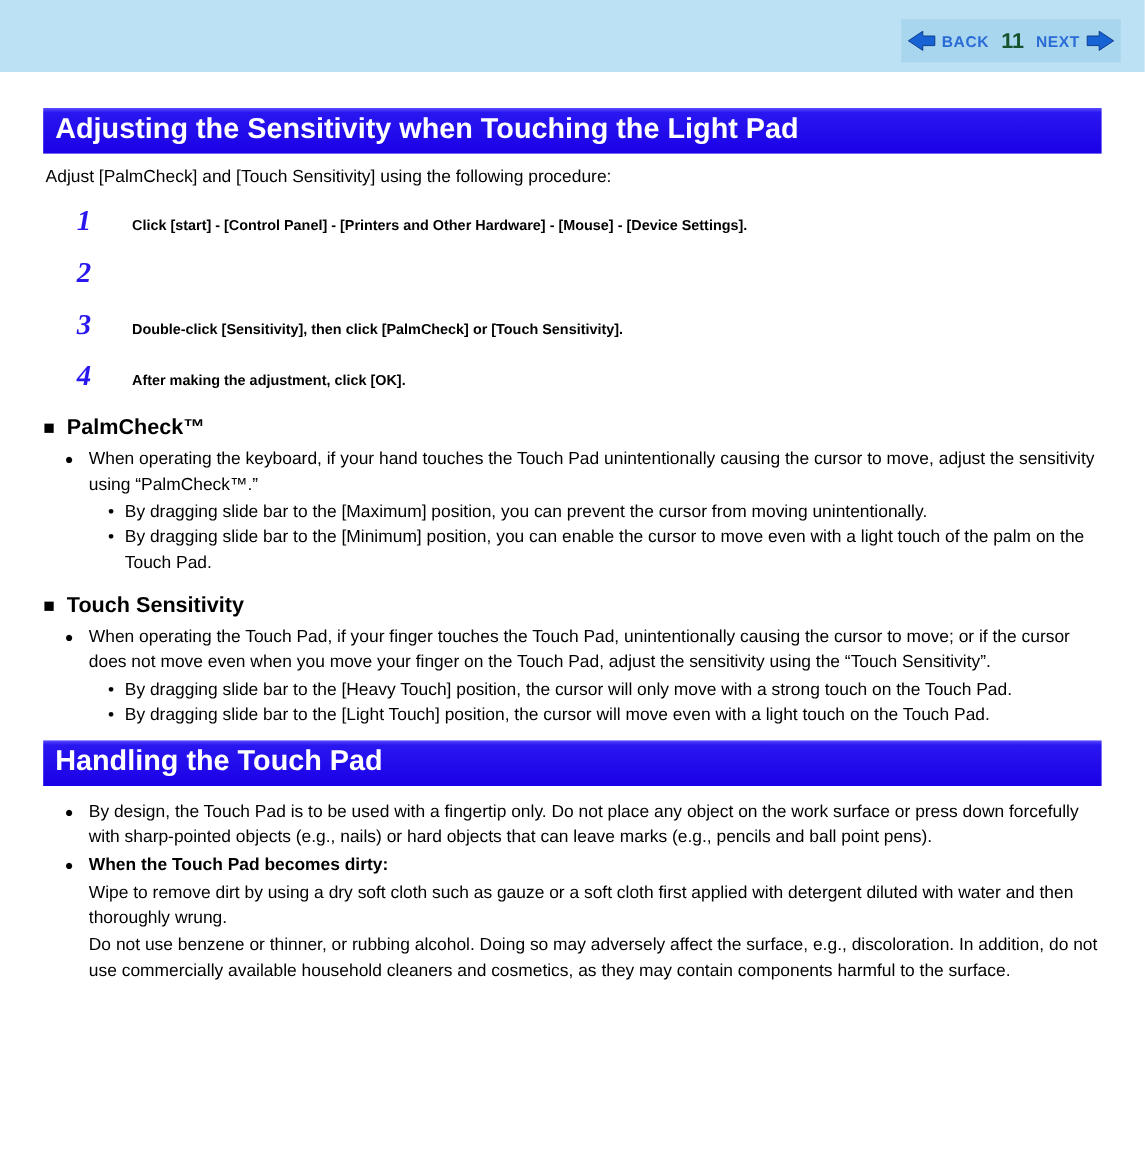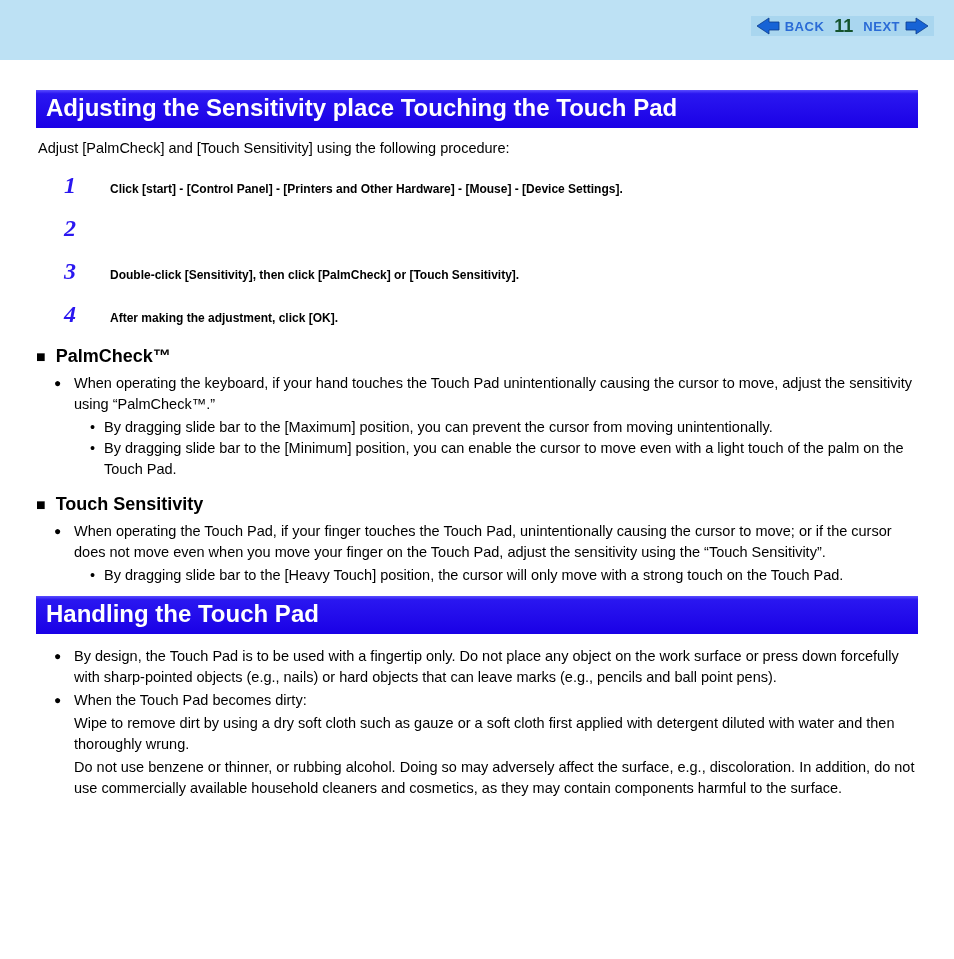--- a/index.html
+++ b/index.html
@@ -14,21 +14,21 @@
   }
   .page-title {
     font-size: 24px;
     font-weight: bold;
     color: #000;
   }
   .nav-box {
     position: absolute;
     right: 20px;
     top: 16px;
-    height: 20px;
+    height: 36px;
     background: #a9d6ef;
     display: flex;
     align-items: center;
     padding: 0 4px;
   }
   .nav-arrow {
     width: 26px; height: 20px;
     display: inline-block;
   }
   .nav-label {
@@ -122,21 +122,21 @@
     content: "•";
     position: absolute;
     left: 0; top: 0;
   }
   .continuation {
     font-size: 14.5px;
     line-height: 1.45;
     margin-left: 20px;
     margin-top: 2px;
   }
-  .bold { font-weight: normal; }
+  .bold { font-weight: bold; }
 </style>
 </head>
 <body>
 
 <div class="header-bar">
   <div class="nav-box">
     <span class="nav-arrow">
       <svg viewBox="0 0 26 20" width="26" height="20">
         <polygon points="14,2 2,10 14,18 14,14 24,14 24,6 14,6" fill="#1763d6" stroke="#0a3b8a" stroke-width="0.8"></polygon>
       </svg>
@@ -147,21 +147,21 @@
     <span class="nav-arrow">
       <svg viewBox="0 0 26 20" width="26" height="20">
         <polygon points="12,2 24,10 12,18 12,14 2,14 2,6 12,6" fill="#1763d6" stroke="#0a3b8a" stroke-width="0.8"></polygon>
       </svg>
     </span>
   </div>
 </div>
 
 <div class="content">
 
-  <div class="section-header">Adjusting the Sensitivity place Touching the Touch Pad</div>
+  <div class="section-header">Adjusting the Sensitivity when Touching the Light Pad</div>
   <p class="intro-para">Adjust [PalmCheck] and [Touch Sensitivity] using the following procedure:</p>
 
   <div class="numsteps">
     <div class="numstep">
       <span class="num">1</span>
       <span class="text">Click [start] - [Control Panel] - [Printers and Other Hardware] - [Mouse] - [Device Settings].</span>
     </div>
     <div class="numstep">
       <span class="num">2</span>
     </div>
@@ -185,20 +185,21 @@
       </ul>
     </li>
   </ul>
 
   <div class="subheading">Touch Sensitivity</div>
   <ul class="diamond-list">
     <li>
       <span>When operating the Touch Pad, if your finger touches the Touch Pad, unintentionally causing the cursor to move; or if the cursor does not move even when you move your finger on the Touch Pad, adjust the sensitivity using the “Touch Sensitivity”.</span>
       <ul class="dot-list">
         <li>By dragging slide bar to the [Heavy Touch] position, the cursor will only move with a strong touch on the Touch Pad.</li>
+        <li>By dragging slide bar to the [Light Touch] position, the cursor will move even with a light touch on the Touch Pad.</li>
       </ul>
     </li>
   </ul>
 
   <div class="section-header">Handling the Touch Pad</div>
   <ul class="diamond-list">
     <li>By design, the Touch Pad is to be used with a fingertip only. Do not place any object on the work surface or press down forcefully with sharp-pointed objects (e.g., nails) or hard objects that can leave marks (e.g., pencils and ball point pens).</li>
     <li>
       <span class="bold">When the Touch Pad becomes dirty:</span>
       <div class="continuation" style="margin-left:0;">Wipe to remove dirt by using a dry soft cloth such as gauze or a soft cloth first applied with detergent diluted with water and then thoroughly wrung.</div>

